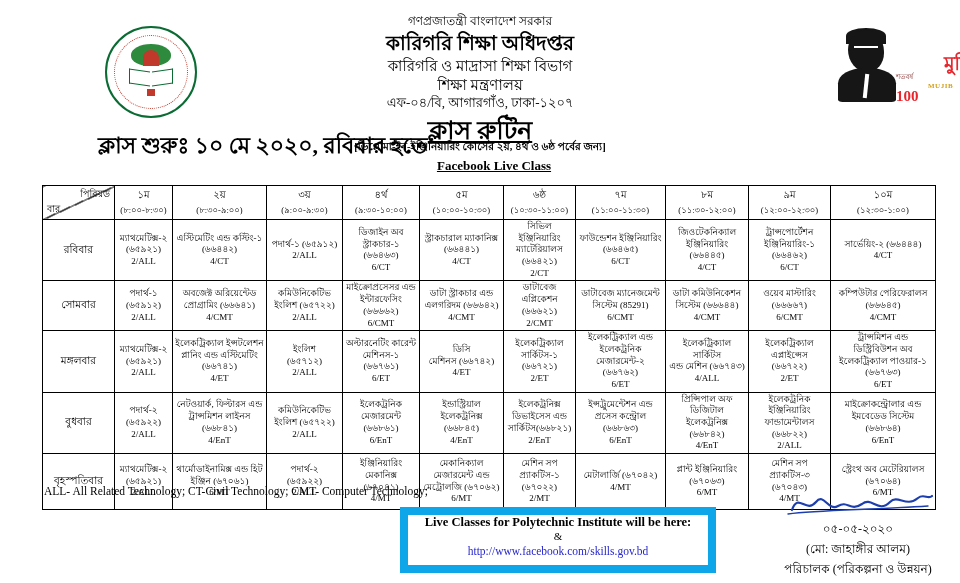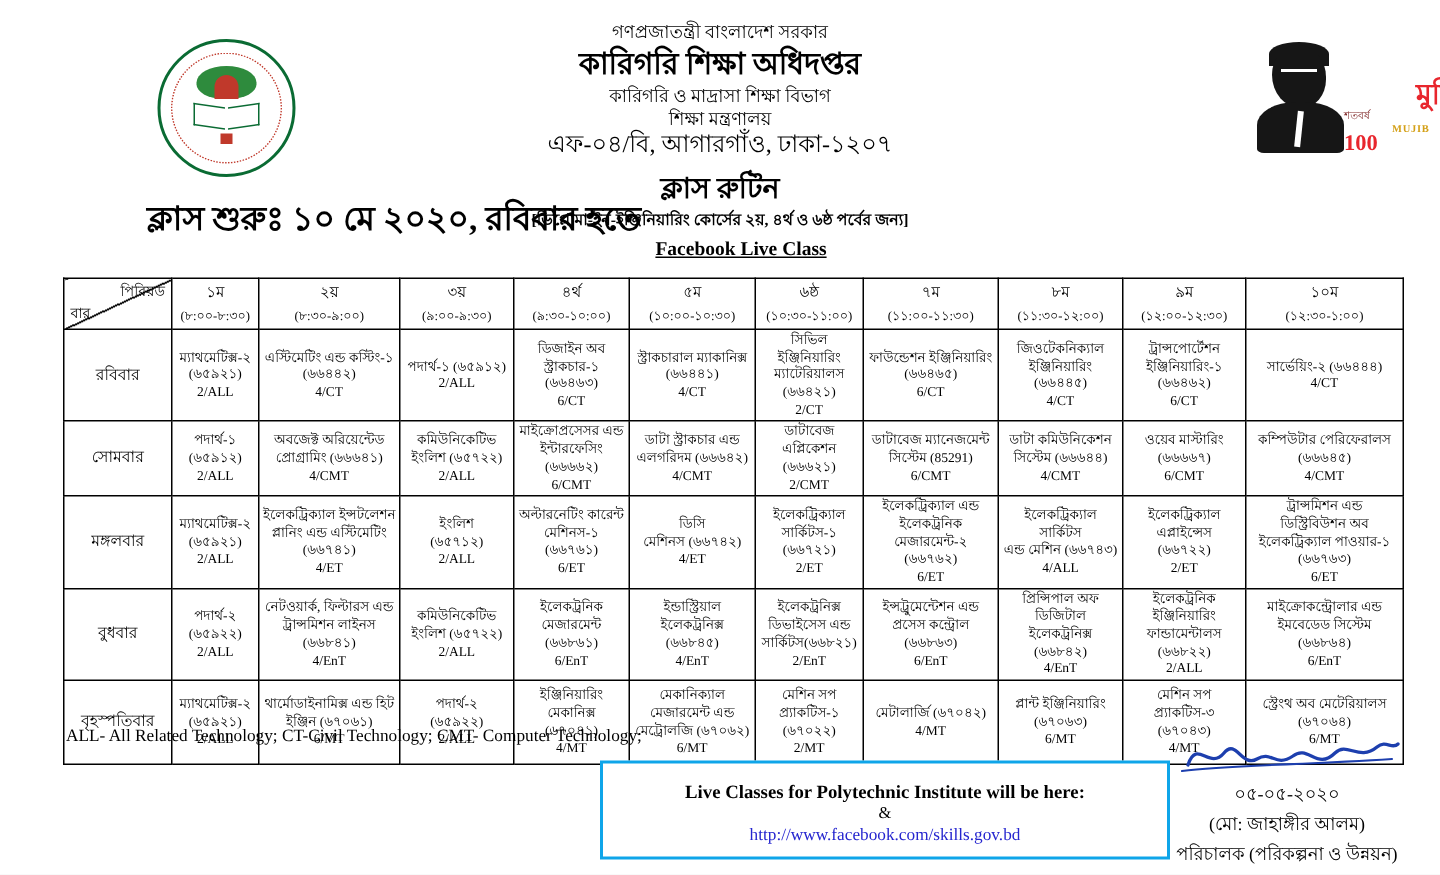--- a/index.html
+++ b/index.html
@@ -3,22 +3,22 @@
 <meta charset="utf-8">
 <style>
   * { margin:0; padding:0; box-sizing:border-box; }
   body { background:#e8e8e8; font-family:"Liberation Serif","DejaVu Serif",serif; }
   .page { position:relative; width:960px; height:583px; background:#ffffff; overflow:hidden; margin:0 auto; color:#000; }
 
   
   .gov-header { position:absolute; top:14px; left:0; width:100%; text-align:center; line-height:1.25; }
   .gov-line1 { font-size:12px; }
   .gov-line2 { font-size:20px; font-weight:bold; margin:2px 0 1px; }
-  .gov-line3, .gov-line4 { font-size:12px; }
-  .gov-line5 { font-size:16px; }
+  .gov-line3, .gov-line4 { font-size:15px; }
+  .gov-line5 { font-size:13px; }
 
   
   .dte-logo { position:absolute; left:105px; top:26px; width:92px; height:92px; border:2px solid #0a6b33; border-radius:50%; background:#fff; }
   .dte-inner { position:absolute; inset:7px; border:1px dotted #c0392b; border-radius:50%; }
   .dte-crown { position:absolute; left:24px; top:16px; width:40px; height:22px; background:#2e8b3d; border-radius:50% 50% 45% 45%; }
   .dte-red { position:absolute; left:36px; top:22px; width:16px; height:16px; background:#c0392b; border-radius:50% 50% 0 0; }
   .dte-book { position:absolute; left:22px; top:42px; width:44px; height:18px; }
   .dte-page { position:absolute; width:21px; height:15px; background:#fff; border:1px solid #0a6b33; }
   .dte-page.l { left:0; transform:skewY(8deg); border-right:none; }
   .dte-page.r { right:0; transform:skewY(-8deg); border-left:none; }
@@ -31,21 +31,21 @@
   .mujib-glass { position:absolute; left:16px; top:18px; width:24px; height:7px; border-top:2px solid #fff; }
   .mujib-body { position:absolute; left:0; top:40px; width:58px; height:34px; background:#161616; border-radius:45% 45% 8% 8%; }
   .mujib-coatline { position:absolute; left:26px; top:46px; width:4px; height:24px; background:#fff; transform:rotate(6deg); }
   .mujib-texts { position:absolute; left:58px; top:26px; width:58px; text-align:left; line-height:1; }
   .mujib-bn { font-size:19px; font-weight:bold; color:#e8262d;margin-left:48px; }
   .mujib-sub { font-size:7px; color:#7a1f1f; margin-top:1px; }
   .mujib-en { font-size:7px; font-weight:bold; color:#d4a017; letter-spacing:0.5px; margin-top:2px;margin-left:32px; }
   .mujib-100 { font-size:15px; font-weight:bold; color:#e8262d; line-height:0.9; }
 
   
-  .main-title { position:absolute; top:111px; left:0; width:100%; text-align:center; font-size:19px; font-weight:bold; }
+  .main-title { position:absolute; top:111px; left:0; width:100%; text-align:center; font-size:25px; font-weight:bold; text-decoration:underline; }
   .start-title { position:absolute; top:128px; left:98px; font-size:22px; font-weight:bold; }
   .subtitle { position:absolute; top:139px; left:0; width:100%; text-align:center; font-size:10.5px; font-weight:bold; }
   .facebook-title { position:absolute; top:158px; left:0; width:100%; text-align:center; font-size:13px; font-weight:bold; text-decoration:underline;padding-left:28px; }
 
   
   .routine-table { position:absolute; top:185px; left:42px; width:893px; border-collapse:collapse; table-layout:fixed; }
   .routine-table th, .routine-table td { border:1px solid #000; text-align:center; vertical-align:middle; font-weight:normal; padding:1px 2px; }
   .routine-table thead tr { height:33px; }
   .routine-table tbody tr:nth-child(1) { height:44px; }
   .routine-table tbody tr:nth-child(2) { height:48px; }
@@ -55,21 +55,21 @@
   .corner-cell { position:relative; padding:0; background-image:linear-gradient(to bottom right, transparent calc(50% - 0.6px), #000 calc(50% - 0.6px), #000 calc(50% + 0.6px), transparent calc(50% + 0.6px)); }
   .corner-top { position:absolute; top:1px; right:4px; font-size:9.5px; }
   .corner-bottom { position:absolute; bottom:2px; left:4px; font-size:9.5px; }
   .period-name { font-size:10px; }
   .period-time { font-size:8.5px; }
   .day-cell { font-size:10.5px; }
   .class-cell { font-size:9px; line-height:1.3; white-space:pre-line; }
 
   
   .legend { position:absolute; top:484px; left:44px; font-size:11.5px; line-height:1.25; }
-  .livebox { position:absolute; top:507px; left:400px; width:380px; border:2px solid #0ea5e9; text-align:center; padding:12px 6px 6px; background:#fff; }
+  .livebox { position:absolute; top:507px; left:400px; width:316px; border:8px solid #0ea5e9; text-align:center; padding:0 6px 6px; background:#fff; }
   .livebox-title { font-size:12.5px; font-weight:bold; }
   .livebox a { font-size:11.5px; color:#2626cf; text-decoration:none; display:block; line-height:1.4; }
   .livebox-amp { font-size:11px; line-height:1.2; }
   .sign-block { position:absolute; top:486px; left:758px; width:200px; text-align:center; }
   .sign-svg { display:block; margin:0 auto; }
   .sign-date { font-size:12px; margin-top:0; }
   .sign-name { font-size:12px; }
   .sign-desig { font-size:12px; }
 </style>
 </head>

